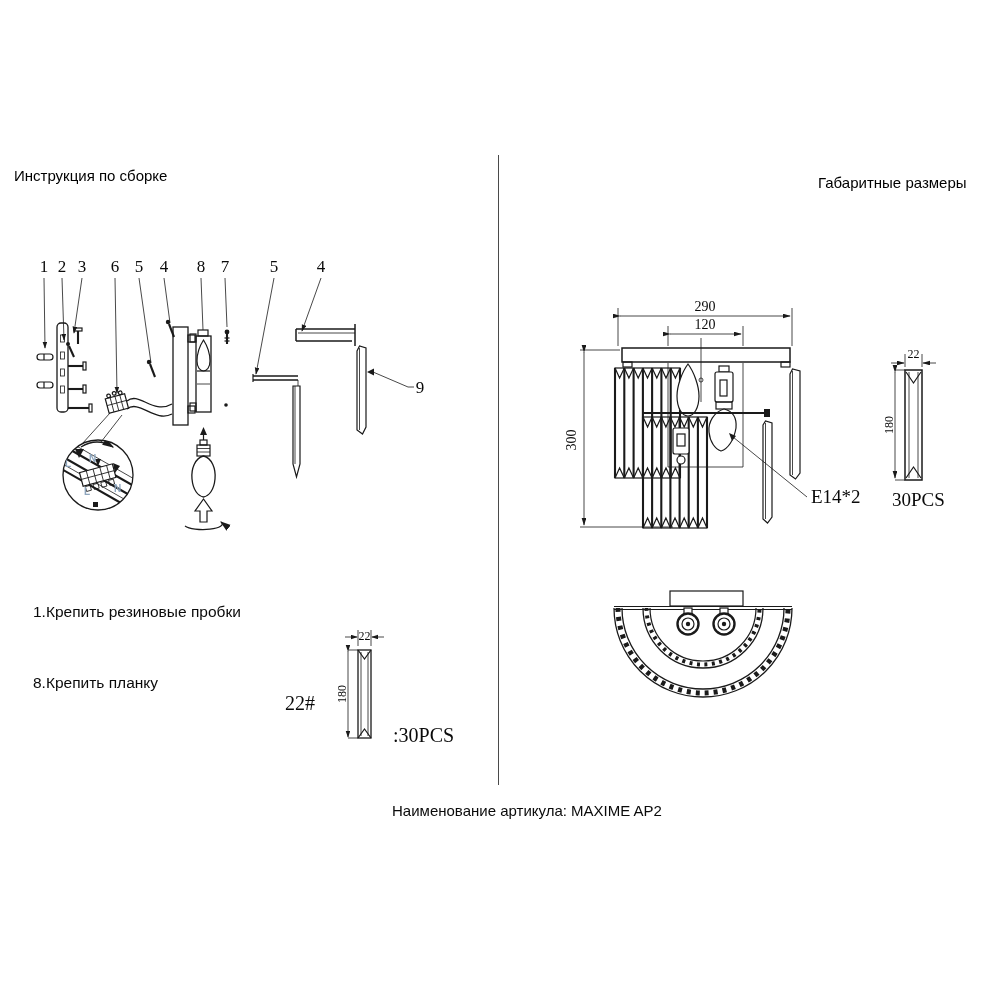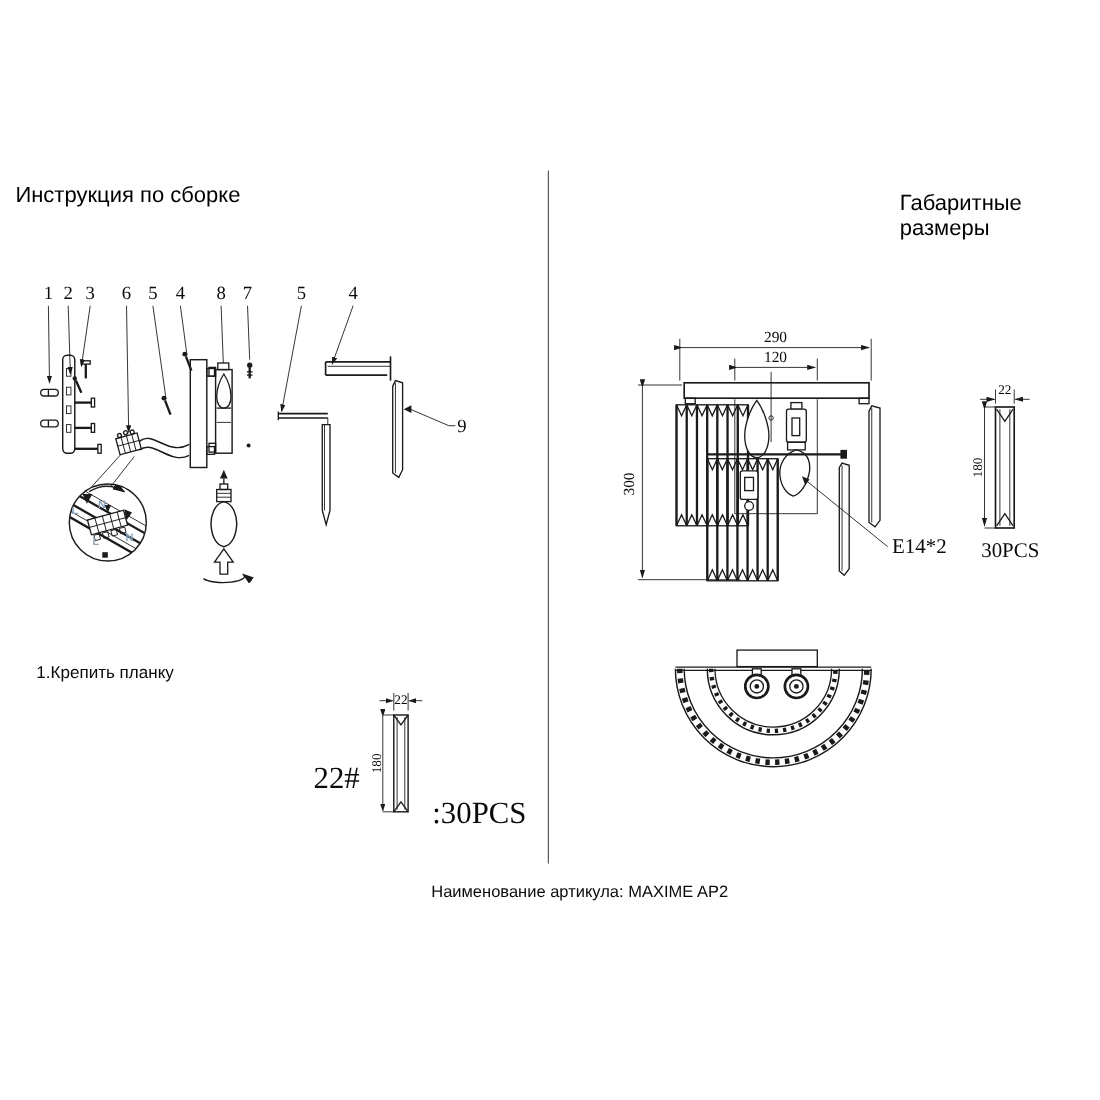--- a/index.html
+++ b/index.html
@@ -1,22 +1,22 @@
 <!DOCTYPE html>
 <html><head>
 <meta charset="utf-8">
 <style>
   html,body{margin:0;padding:0;background:#fff;}
   .canvas{position:relative;width:1000px;height:1000px;background:#fff;overflow:hidden;
           font-family:"Liberation Sans","DejaVu Sans",sans-serif;color:#0a0a0a;}
   .abs{position:absolute;}
-  .title{font-size:20px;color:#000;}
+  .title{font-size:15px;color:#000;}
   .divider{width:1px;background:#4a4a4a;}
   .steps{font-size:15.5px;line-height:23.6px;color:#0a0a0a;white-space:pre;}
-  .serif-big{font-family:"Liberation Serif","DejaVu Serif",serif;font-size:28px;color:#0a0a0a;}
+  .serif-big{font-family:"Liberation Serif","DejaVu Serif",serif;font-size:20px;color:#0a0a0a;}
   .footer{width:1000px;text-align:center;font-size:15px;color:#0a0a0a;}
   svg{position:absolute;overflow:visible;}
   svg text{fill:#0a0a0a;}
   .dimtxt{font-family:"Liberation Serif","DejaVu Serif",serif;}
   .term{font-size:10px;fill:#8da5bd;font-weight:bold;font-family:"Liberation Sans",sans-serif;}
   .ln{stroke:#1a1a1a;fill:none;stroke-width:1.2;}
   .ln13{stroke:#1a1a1a;fill:none;stroke-width:1.3;}
   .ln15{stroke:#1a1a1a;fill:none;stroke-width:1.5;}
   .ln2{stroke:#1a1a1a;fill:none;stroke-width:2.1;}
   .thin{stroke:#1a1a1a;fill:none;stroke-width:0.8;}
@@ -204,21 +204,22 @@
     <g>
       <path d="M332,106 L334.5,101 L341,103 L341,182 L337.5,189 L332,185 Z" class="ln"></path>
       <line x1="334.5" y1="103" x2="334.5" y2="185" class="thin"></line>
       <polygon points="342,127 349,123.5 349,130.5" class="fb"></polygon>
       <path d="M348,127 L383,142 L389,142" class="thin"></path>
       <text x="395" y="148" class="dimtxt" font-size="17" text-anchor="middle">9</text>
     </g>
   </svg>
 
   <div class="abs steps" style="left:33px;top:553px;">
-    <div>1.Крепить планку</div>
+    <div>1.Крепить резиновые пробки</div>
+    <div>8.Крепить планку</div>
     
     
     
   </div>
 
   <div class="abs serif-big" style="left:285px;top:692px;">22#</div>
   <div class="abs serif-big" style="left:393px;top:692px;margin-top:32px;">:30PCS</div>
 
   <svg class="abs" style="left:325px;top:620px;" width="70" height="130" viewBox="0 0 70 130">
     <defs>

